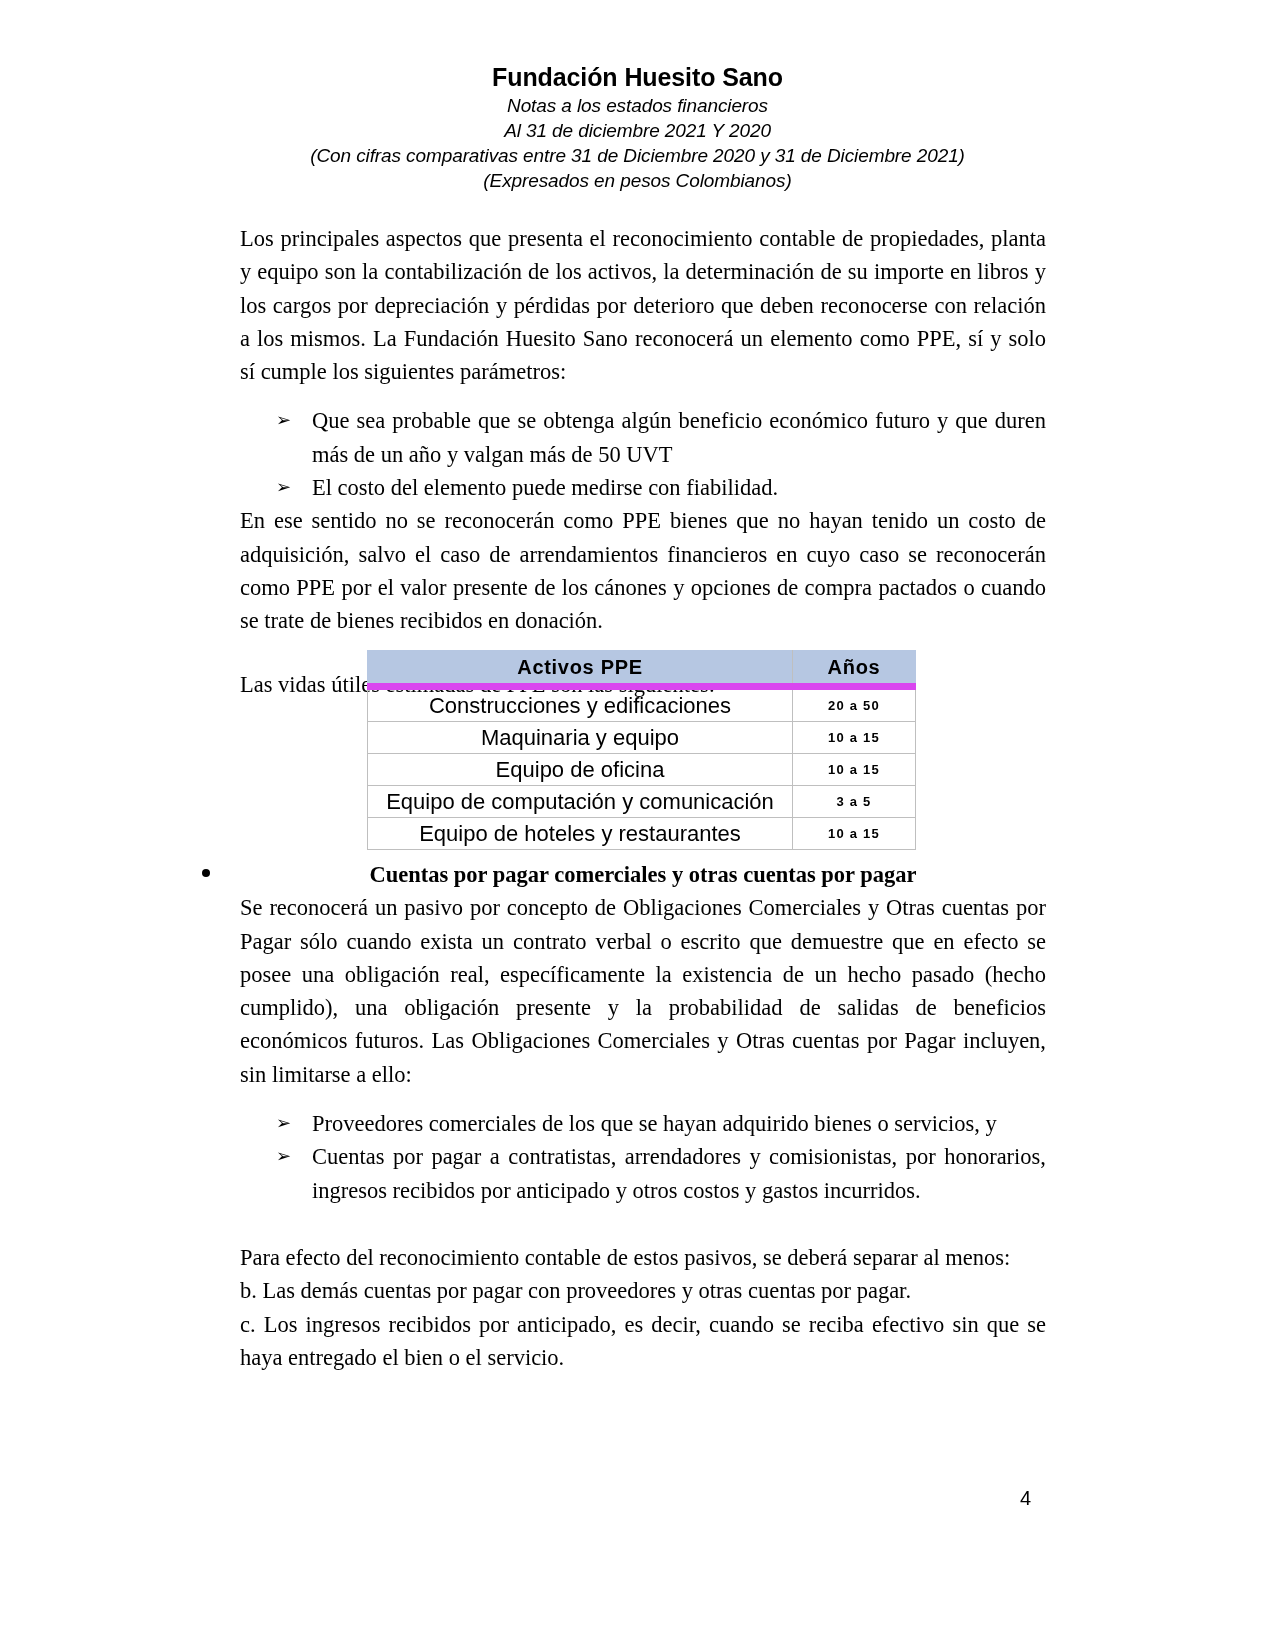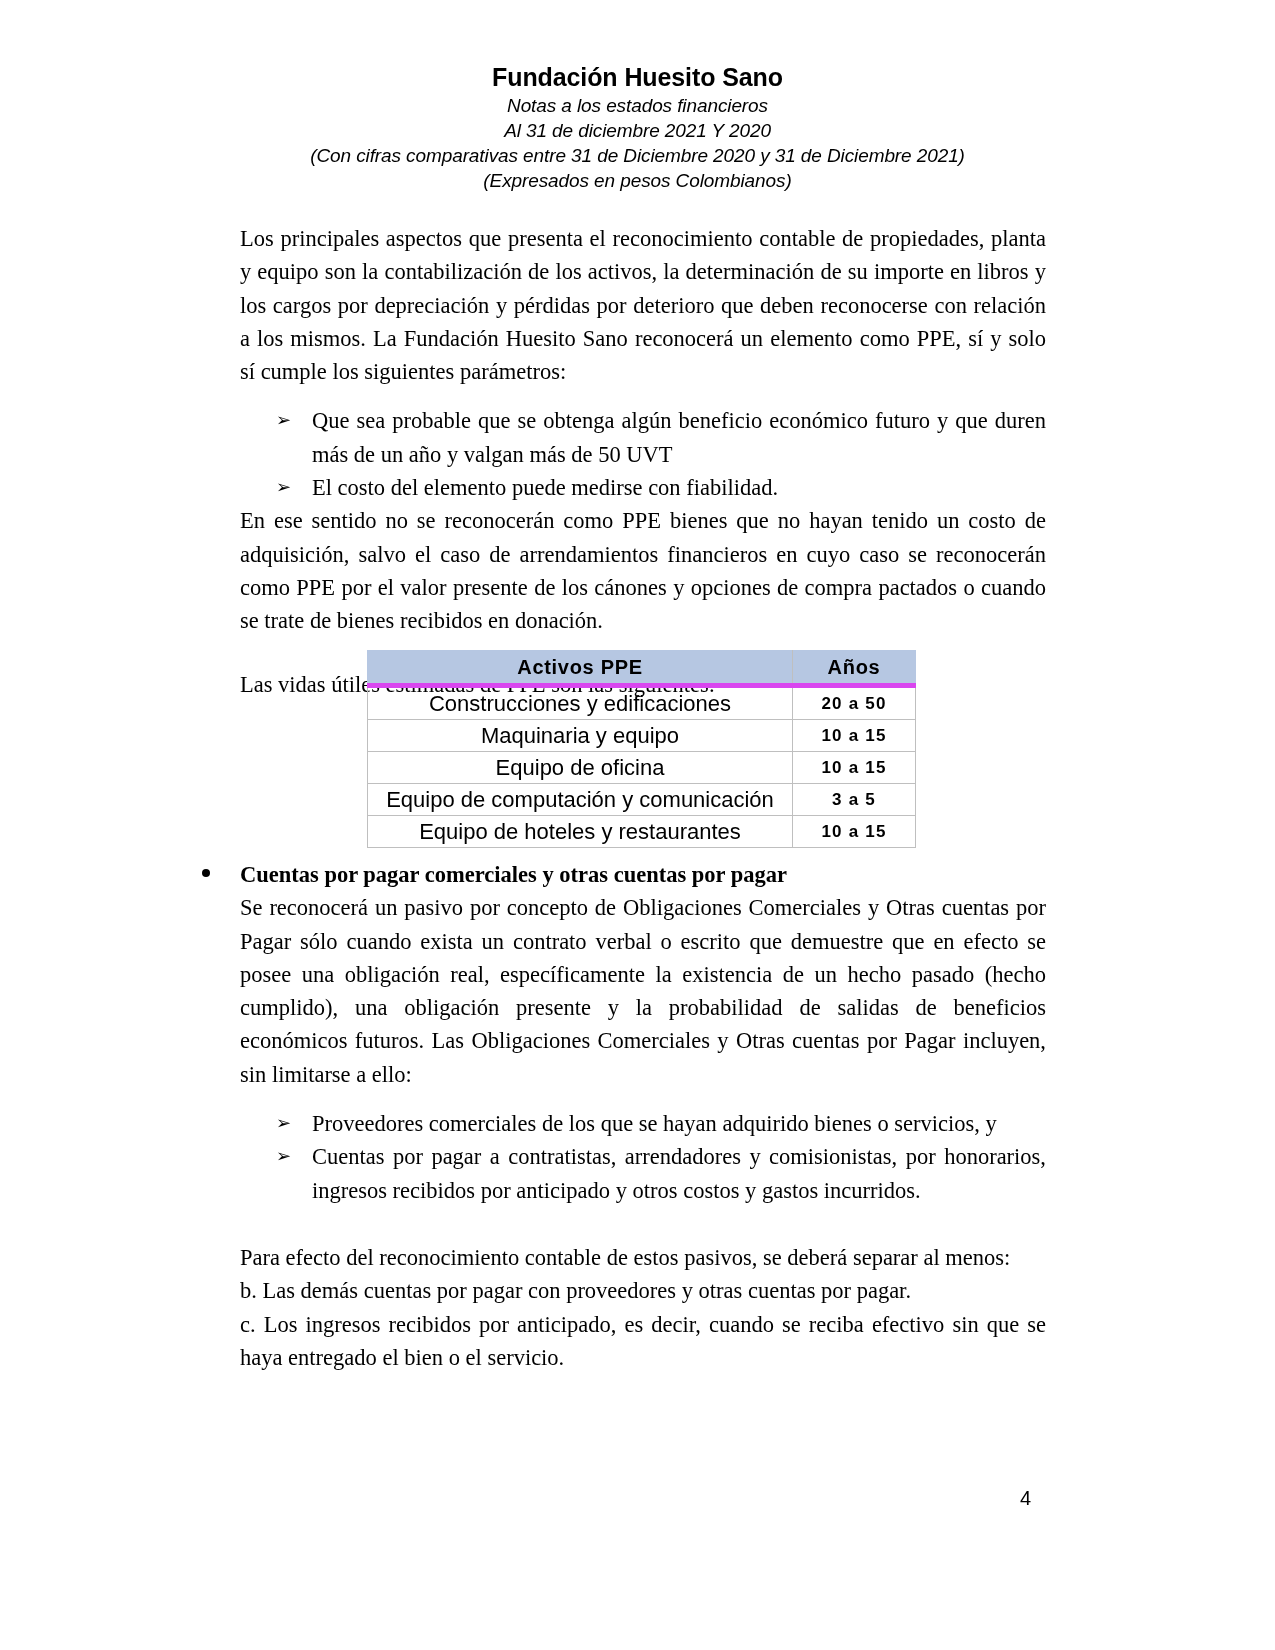--- a/index.html
+++ b/index.html
@@ -103,20 +103,21 @@
     height: 8px;
     border-radius: 50%;
     background: #000000;
   }
   .bullet-heading {
     margin: 0;
     font-size: 22.5px;
     line-height: 33.3px;
     font-weight: bold;
     font-family: "Liberation Serif", serif;
+    text-align: center;
   }
 
   
   .table-wrap {
     position: absolute;
     top: 650px;
     left: 367px;
     width: 548px;
   }
   table.ppe {
@@ -127,38 +128,38 @@
   }
   table.ppe th, table.ppe td {
     border: 1px solid #bfbfbf;
     padding: 0;
     height: 30px;
     vertical-align: middle;
   }
   table.ppe thead th {
     background: #b6c7e2;
     border-top: 1px solid #b6c7e2;
-    border-bottom: 5px solid #d946ef;
+    border-bottom: 7px solid #d946ef;
     font-size: 20px;
     font-weight: bold;
     letter-spacing: 0.7px;
     text-align: center;
     height: 32px;
   }
   table.ppe thead th.col-name { border-left: 1px solid #b6c7e2; }
   table.ppe thead th.col-years { border-right: 1px solid #b6c7e2; }
   table.ppe td.name {
     text-align: center;
     font-size: 22px;
     font-weight: normal;
     height: 31px;
   }
   table.ppe td.years {
     text-align: center;
-    font-size: 17px;
+    font-size: 13px;
     font-weight: bold;
     letter-spacing: 1.2px;
     height: 31px;
   }
   col.c-name { width: 425px; }
   col.c-years { width: 123px; }
 
   
   .page-number {
     position: absolute;

